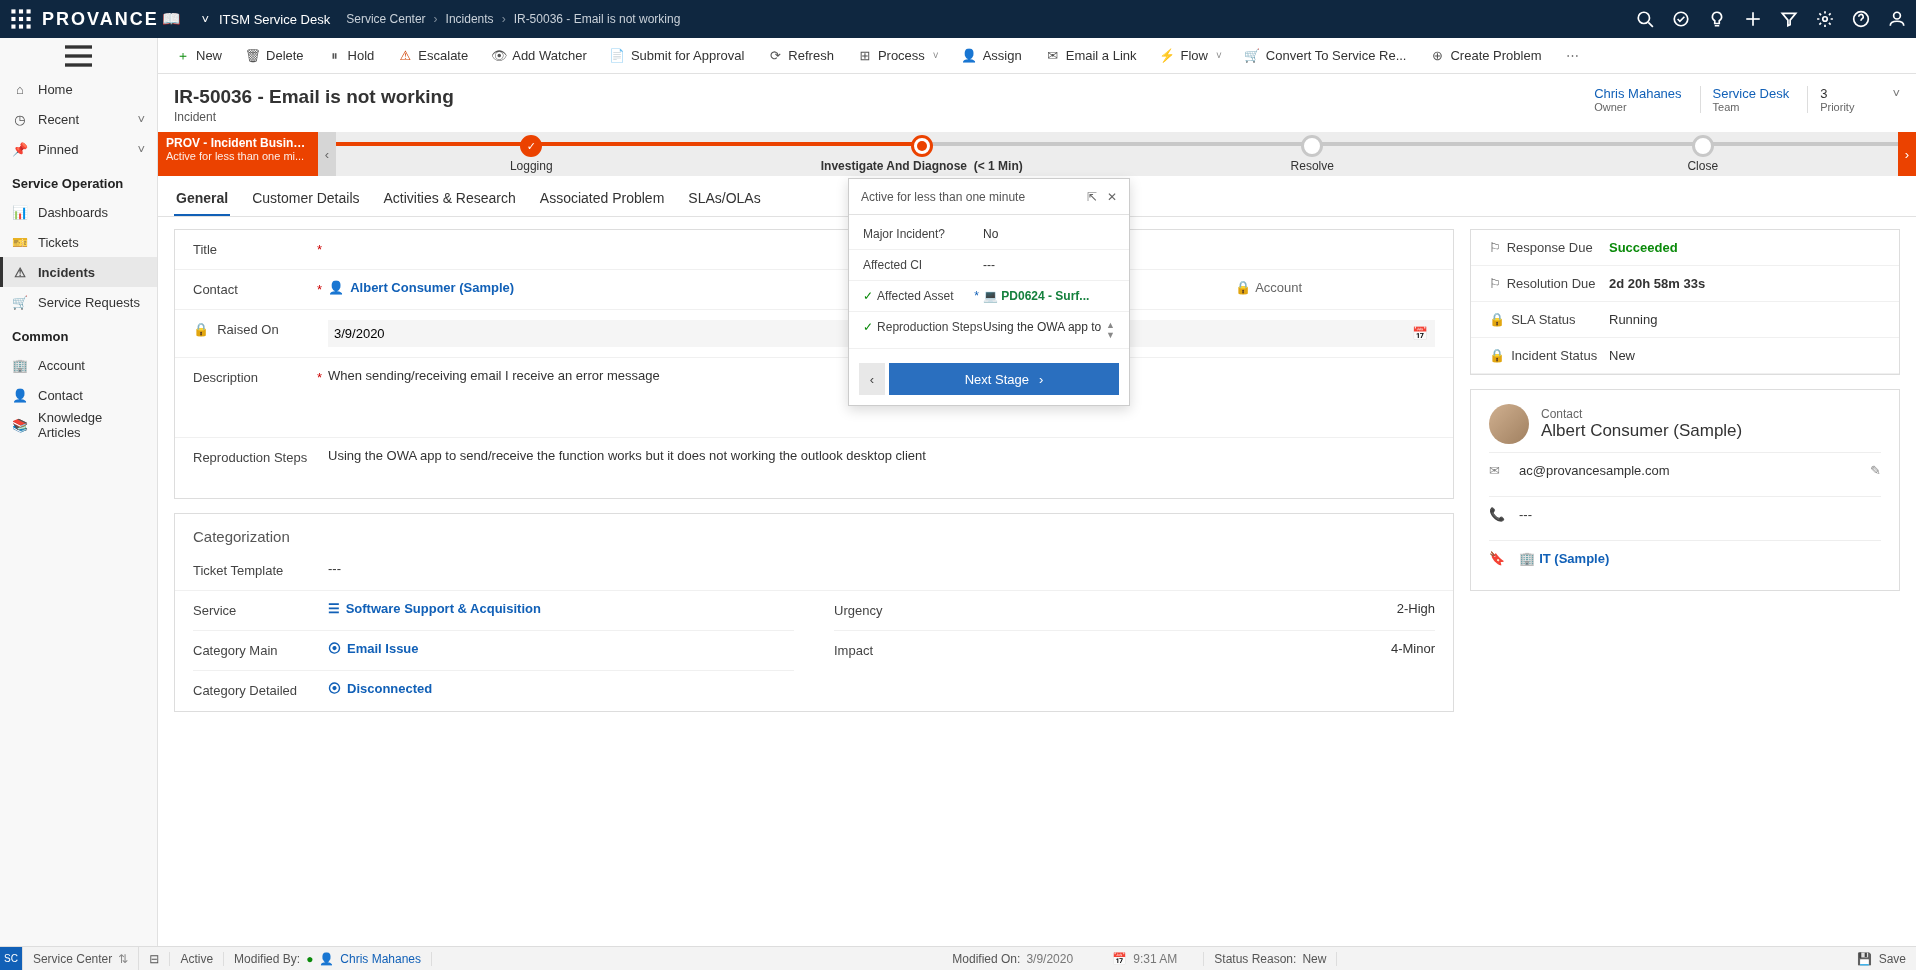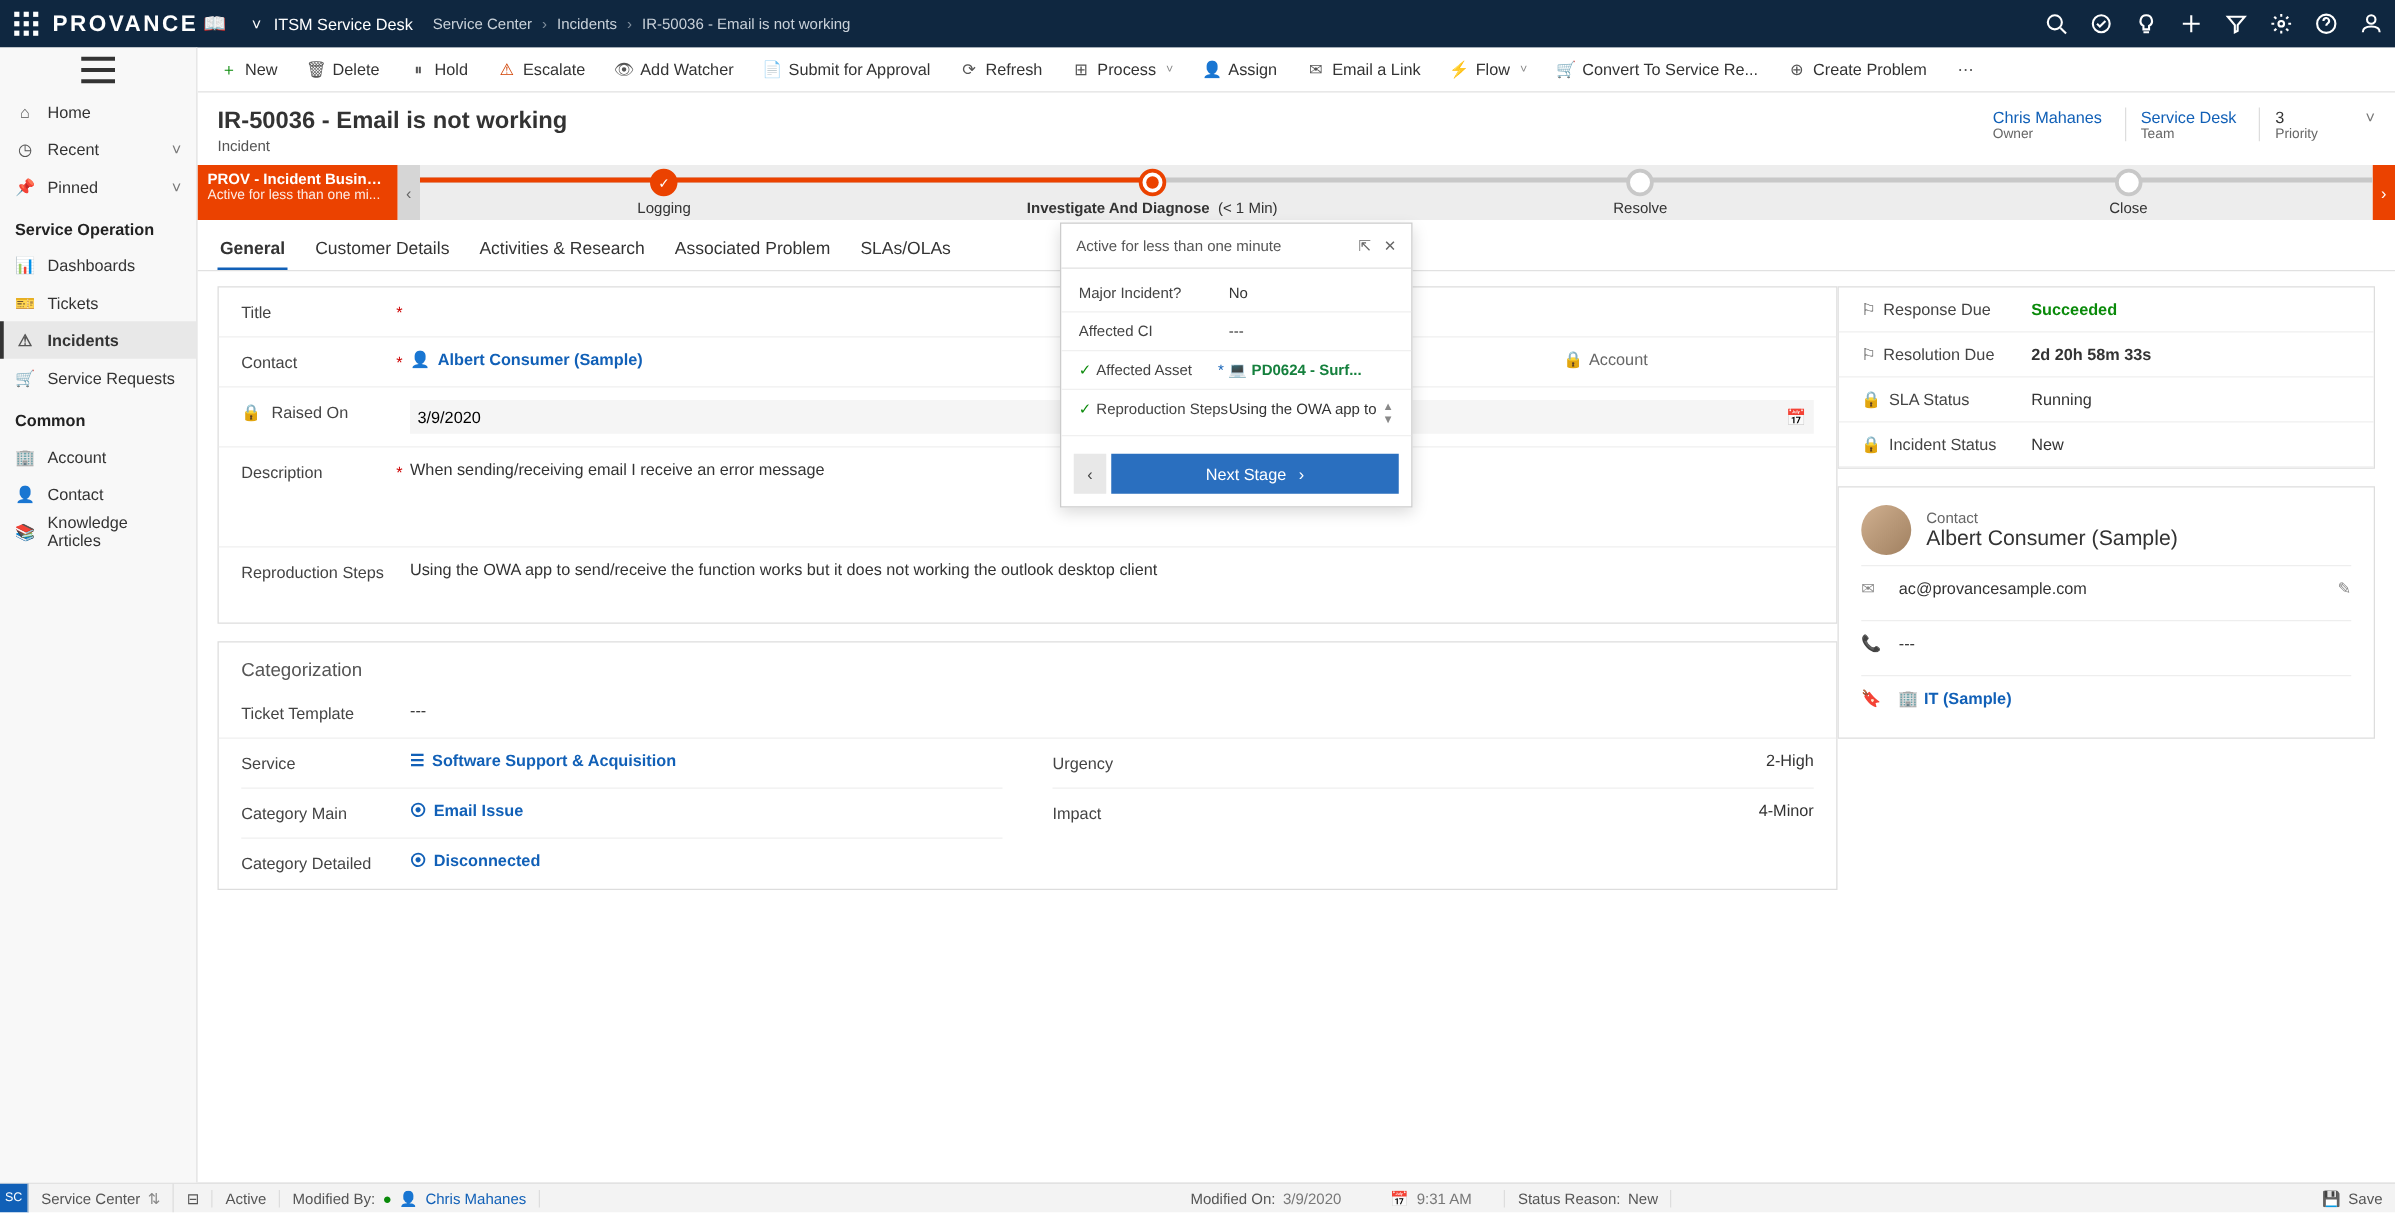--- a/index.html
+++ b/index.html
@@ -61,29 +61,29 @@
 .bpf-track { flex:1; background:#ededed; position:relative; display:flex; align-items:center; }
 .bpf-line { position:absolute; top:10px; left:0; right:0; height:4px; background:#c8c8c8; }
 .bpf-done { position:absolute; top:10px; left:0; height:4px; background:#eb4200; }
 .bpf-stage { flex:1; text-align:center; position:relative; z-index:2; cursor:pointer; }
 .bpf-dot { width:22px;height:22px;border-radius:50%;background:#fff;border:3px solid #c8c8c8; margin:0 auto 2px; display:flex;align-items:center;justify-content:center; font-size:11px; color:#fff;}
 .bpf-dot.done { background:#eb4200; border-color:#eb4200; }
 .bpf-dot.cur { border-color:#eb4200; background:#fff; }
 .bpf-dot.cur::after { content:''; width:10px;height:10px;border-radius:50%;background:#eb4200; display:block;}
 .bpf-lbl { font-size:12px; color:#333; }
 .bpf-stage.cur .bpf-lbl { font-weight:600; }
-.bpf-stage.cur .time { font-weight:400; }
+.bpf-stage.cur .time { font-weight:700; }
 
 
 .tabs { display:flex; gap:20px; padding:8px 16px 0; border-bottom:1px solid #e1e1e1; }
 .tab { padding:6px 2px 8px; font-size:14px; cursor:pointer; color:#333; }
 .tab.active { font-weight:600; border-bottom:2px solid #1160b7; }
 
 
-.scroll { flex:1; overflow:auto; padding:12px 16px 20px; display:flex; }
+.scroll { flex:1; overflow:auto; padding:12px 16px 20px; display:flex; gap:16px; }
 .colmain { flex:1; min-width:0;}
 .colside { width:430px; }
 .card { border:1px solid #ddd; background:#fff; margin-bottom:14px; }
 .card .sect-title { font-size:15px; color:#555; padding:14px 18px 6px; }
 .frow { display:flex; padding:10px 18px; border-bottom:1px solid #f0f0f0; align-items:flex-start; min-height:40px;}
 .frow:last-child { border-bottom:none; }
 .flab { width:135px; font-size:13px; color:#444; padding-top:2px; display:flex; align-items:center; gap:4px;}
 .freq { color:#c00; margin-left:auto; margin-right:6px;}
 .fval { flex:1; font-size:13px; color:#333; }
 .fval.link { color:#1160b7; font-weight:600; }
@@ -91,21 +91,21 @@
 .fval .lookup { display:flex; align-items:center; gap:6px; }
 .fval .lookup .ic { color:#1160b7; }
 .lock-ic { color:#888; margin-right:4px; }
 .split { display:flex; gap:40px; }
 .split > div { flex:1;text-align:right; }
 .split .frow { padding:10px 0; }
 
 
 .statrow { display:flex; padding:10px 18px; align-items:center; border-bottom:1px solid #f0f0f0; }
 .statrow .slab { width:120px; font-size:13px; color:#444; display:flex;align-items:center; gap:6px;}
-.statrow .sval { font-size:13px; font-weight:600;margin-left:16px; }
+.statrow .sval { font-size:13px; font-weight:600; }
 .statrow .sval.green { color:#0a8a0a; }
 
 
 .contactcard { padding:14px 18px; }
 .contactcard .hdr { display:flex; gap:12px; align-items:center; }
 .avatar { width:40px;height:40px;border-radius:50%; background:linear-gradient(135deg,#d0b090,#a08060); }
 .contactcard .nm { font-size:17px; }
 .contactcard .lbl { font-size:12px; color:#666; }
 .crow { display:flex; align-items:center; gap:14px; padding:10px 0; border-top:1px solid #eee; margin-top:8px;}
 .crow:first-of-type { margin-top:10px; }

